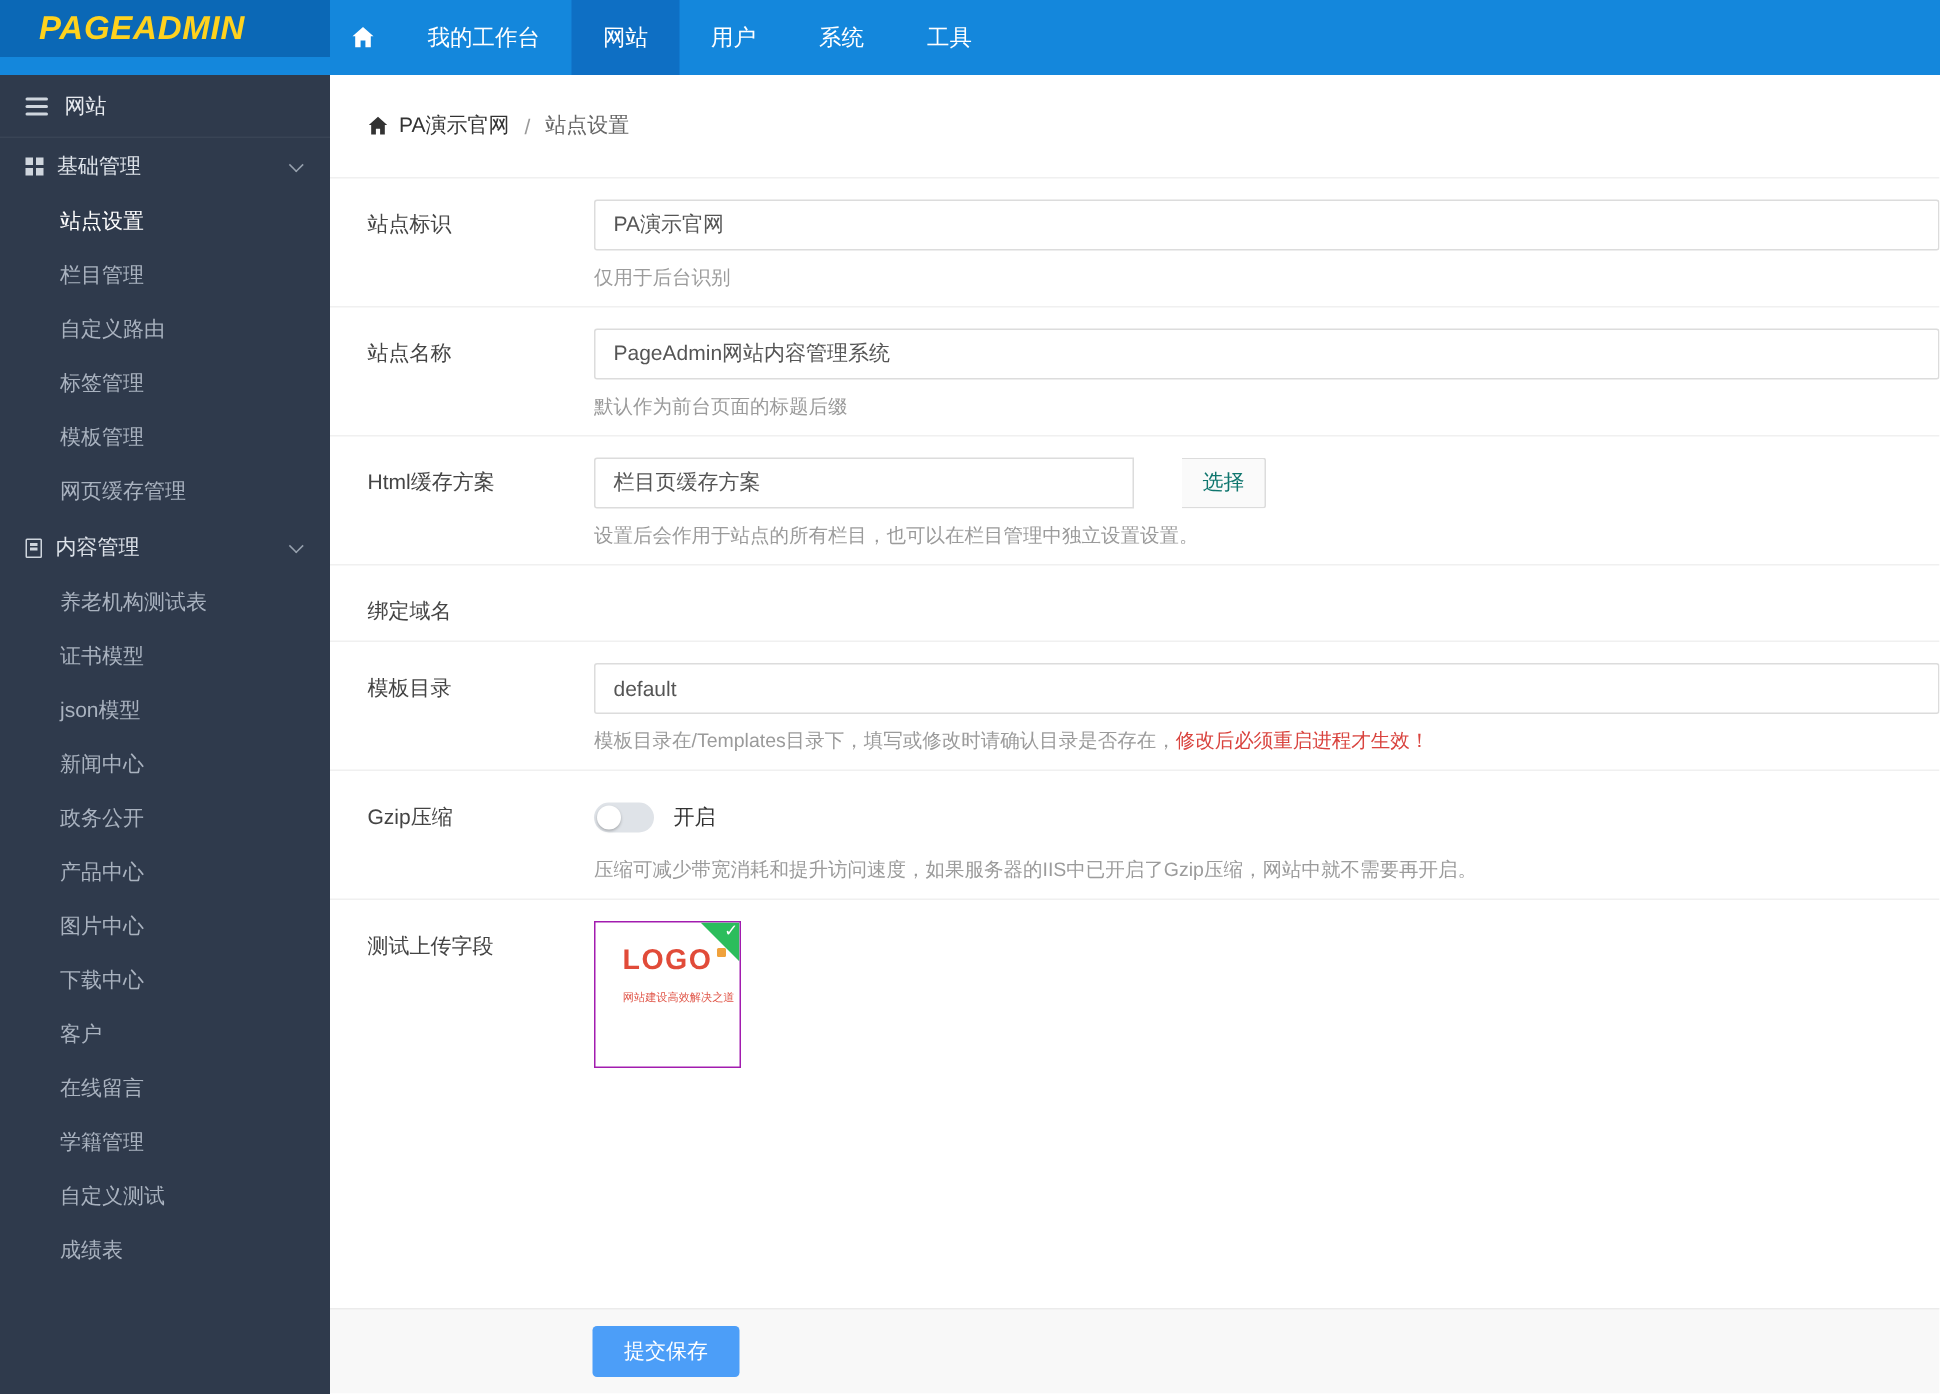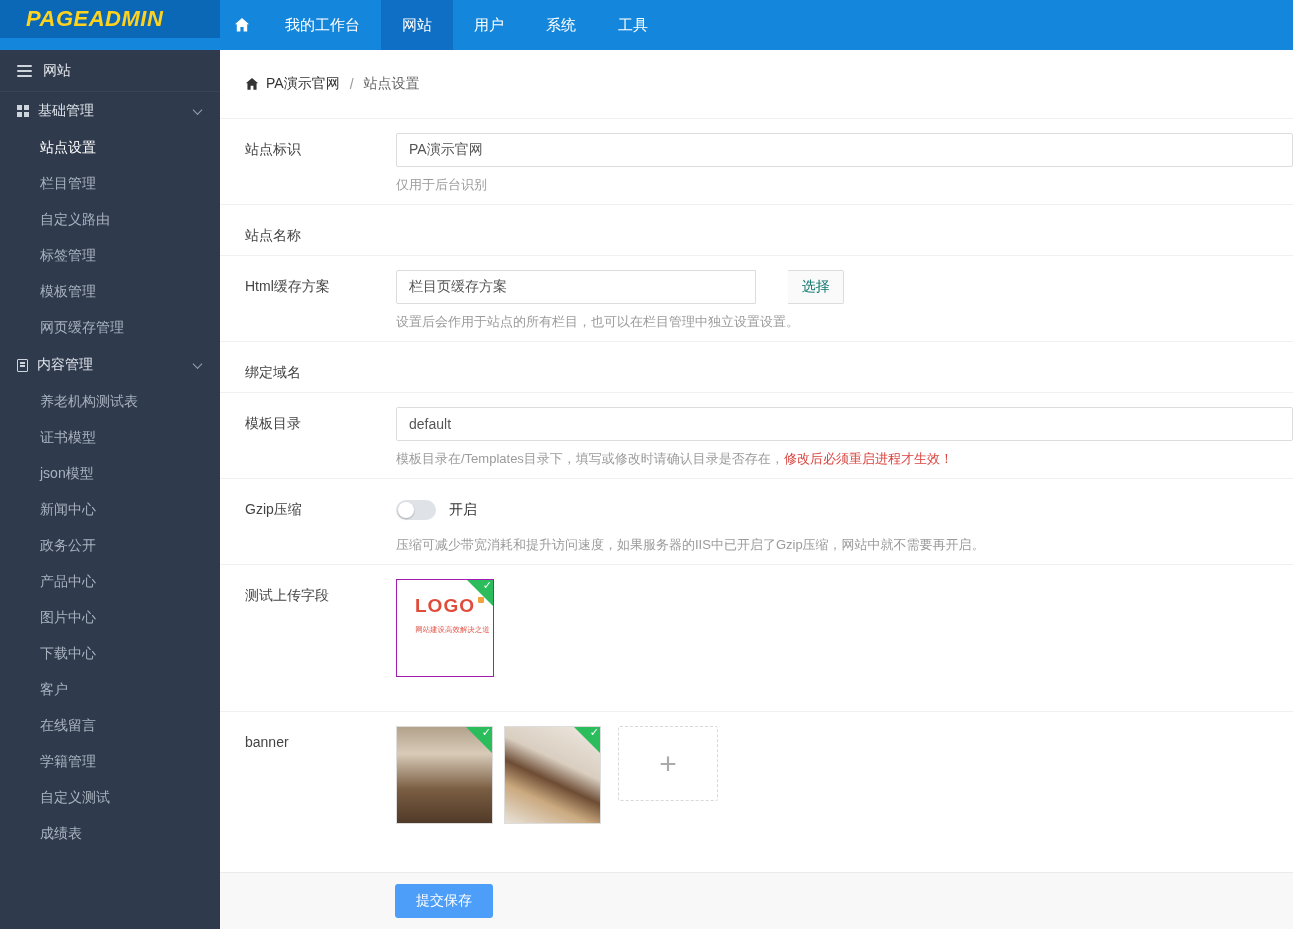--- a/index.html
+++ b/index.html
@@ -217,20 +217,24 @@
     <div class="form-row">
       <label class="form-label">站点标识</label>
       <div class="control">
         <input class="text-input" type="text" value="PA演示官网" style="">
         <div class="help">仅用于后台识别</div>
       </div>
     </div>
 
     <div class="form-row">
       <label class="form-label">站点名称</label>
+      <div class="control">
+        <input class="text-input" type="text" value="PageAdmin网站内容管理系统" style="">
+        <div class="help">默认作为前台页面的标题后缀</div>
+      </div>
     </div>
 
     <div class="form-row">
       <label class="form-label">Html缓存方案</label>
       <div class="control">
         <div class="input-group">
           <input class="text-input" type="text" value="栏目页缓存方案" style="">
           <button class="select-btn" type="button">选择</button>
         </div>
         <div class="help">设置后会作用于站点的所有栏目，也可以在栏目管理中独立设置设置。</div>
@@ -270,33 +274,19 @@
         <div class="thumb">
           <div class="logo-art">
             <div class="logo-title">LOGO<span class="logo-mark"></span></div>
             <div class="logo-sub">网站建设高效解决之道</div>
           </div>
           <span class="check-badge"></span>
         </div>
       </div>
     </div>
 
-    <div class="form-row">
-      <label class="form-label">banner</label>
-      <div class="control">
-        <div class="thumb-row">
-          <div class="banner-thumb banner-a">
-            <span class="check-badge"></span>
-          </div>
-          <div class="banner-thumb banner-b">
-            <span class="check-badge"></span>
-          </div>
-          <div class="add-tile">+</div>
-        </div>
-      </div>
-    </div>
 
   </form>
 
   <div class="footer-bar">
     <button class="submit-btn" type="button">提交保存</button>
   </div>
 </main>
 
 </body></html>

